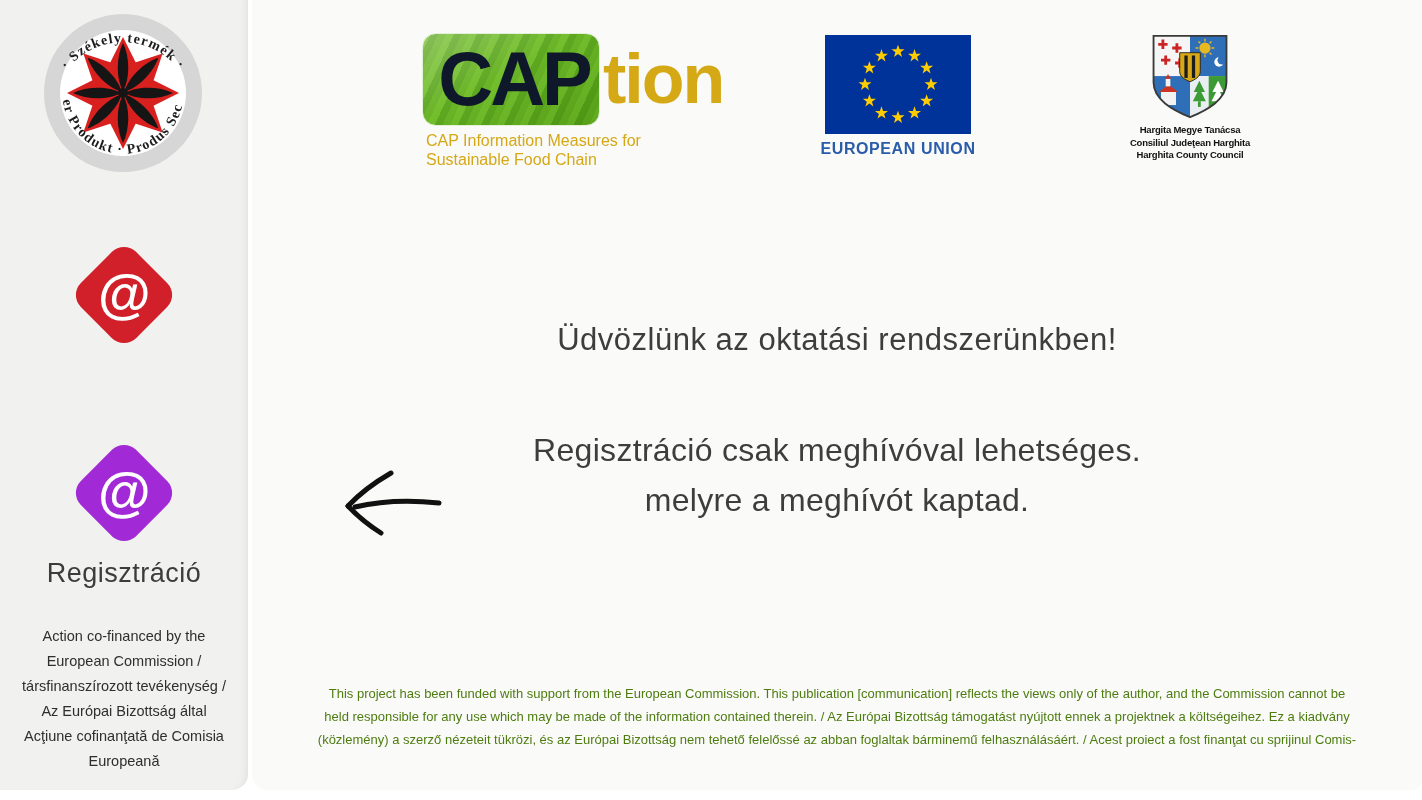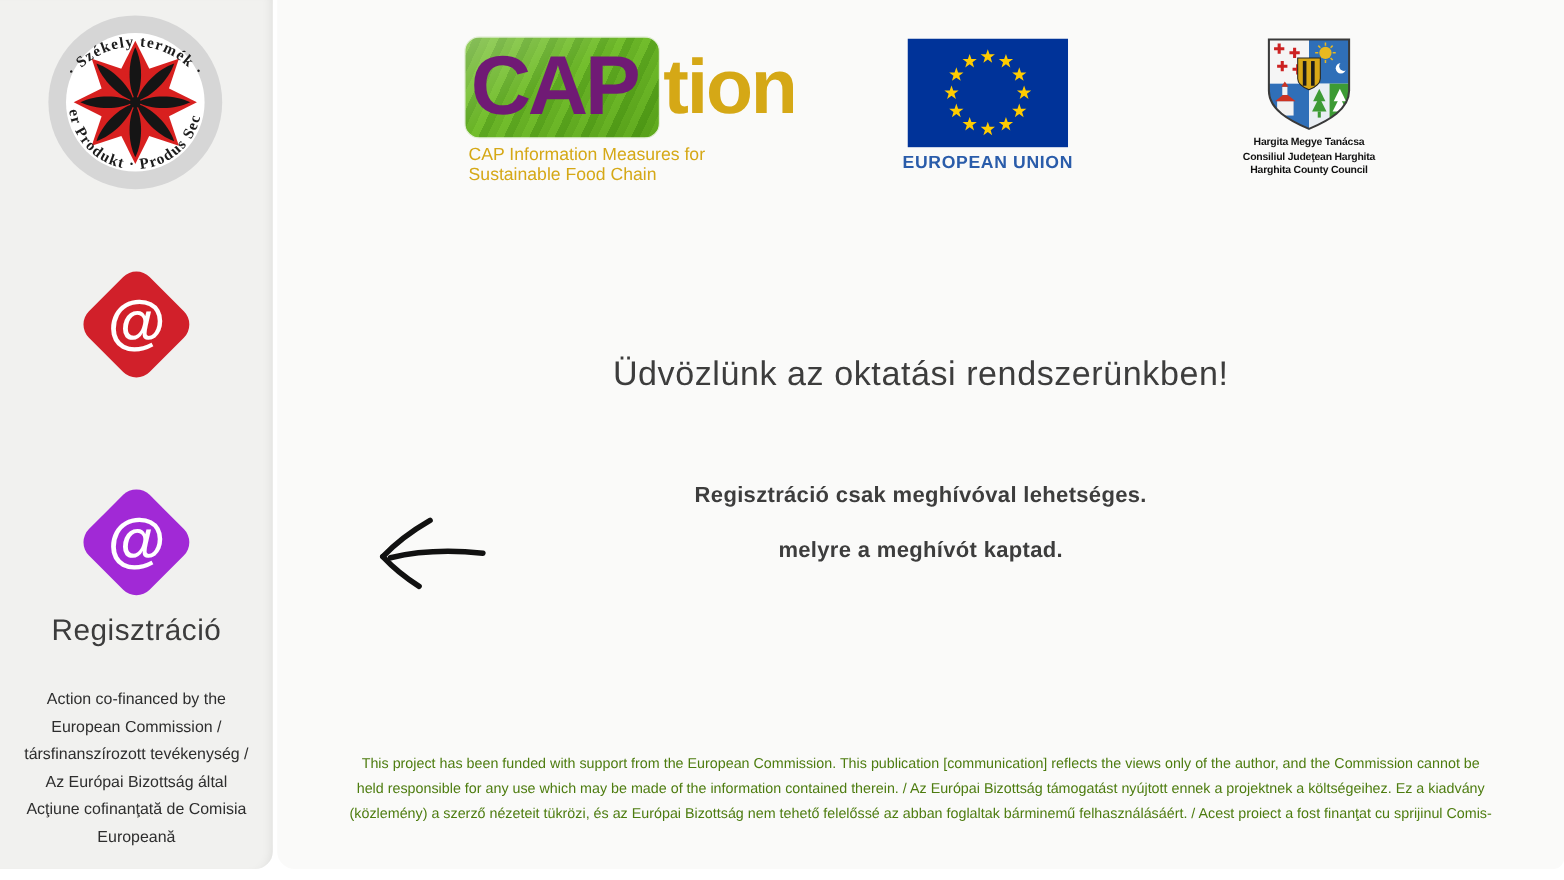--- a/index.html
+++ b/index.html
@@ -47,22 +47,22 @@
   
   .caption-logo { position:absolute; left:170px; top:28px; width:310px; height:135px; }
   .caption-box {
     position:absolute; left:0; top:5px; width:178px; height:93px; border-radius:14px;
     background:
       linear-gradient(150deg, rgba(255,255,255,0.30) 0%, rgba(255,255,255,0.05) 45%, rgba(0,40,0,0.12) 100%),
       repeating-linear-gradient(115deg, #6cbb22 0 7px, #55a315 7px 14px, #62b01c 14px 21px);
     border:1px solid #e4efd8;
   }
   .caption-cap {
-    position:absolute; left:6px; top:8px; width:172px; 
-    font-size:76px; font-weight:700; color:#701a75; letter-spacing:-3px; line-height:86px;
+    position:absolute; left:6px; top:8px; width:172px; text-align:center;
+    font-size:76px; font-weight:700; color:#0f172a; letter-spacing:-3px; line-height:86px;
   }
   .caption-tion {
     position:absolute; left:181px; top:6px; font-size:70px; font-weight:600;
     color:#d5a816; letter-spacing:-2px; line-height:90px;
   }
   .caption-tagline {
     position:absolute; left:4px; top:103px; font-size:16px; line-height:19px;
     color:#d5a816; font-weight:500;
   }
 
@@ -79,21 +79,21 @@
   .hargita-shield { display:block; margin:0 auto; }
   .hargita-text { margin-top:4px; font-size:9.5px; font-weight:700; line-height:12.5px; color:#111; letter-spacing:-0.2px; }
 
   
   .heading {
     position:absolute; left:0; top:322px; width:1170px; text-align:center;
     font-size:31px; font-weight:400; color:#3d3d3d; letter-spacing:0.5px;
   }
   .invite {
     position:absolute; left:0; top:425px; width:1170px; text-align:center;
-    font-size:20px; font-weight:700; color:#3d3d3d; line-height:50px; letter-spacing:0.3px;
+    font-size:32px; font-weight:400; color:#3d3d3d; line-height:50px; letter-spacing:0.3px;
   }
   .arrow { position:absolute; left:83px; top:466px; }
 
   
   .disclaimer {
     position:absolute; left:35px; top:682px; width:1100px; text-align:center;
     font-size:13px; line-height:23px; color:#4d7c0f;
   }
 </style>
 </head>

